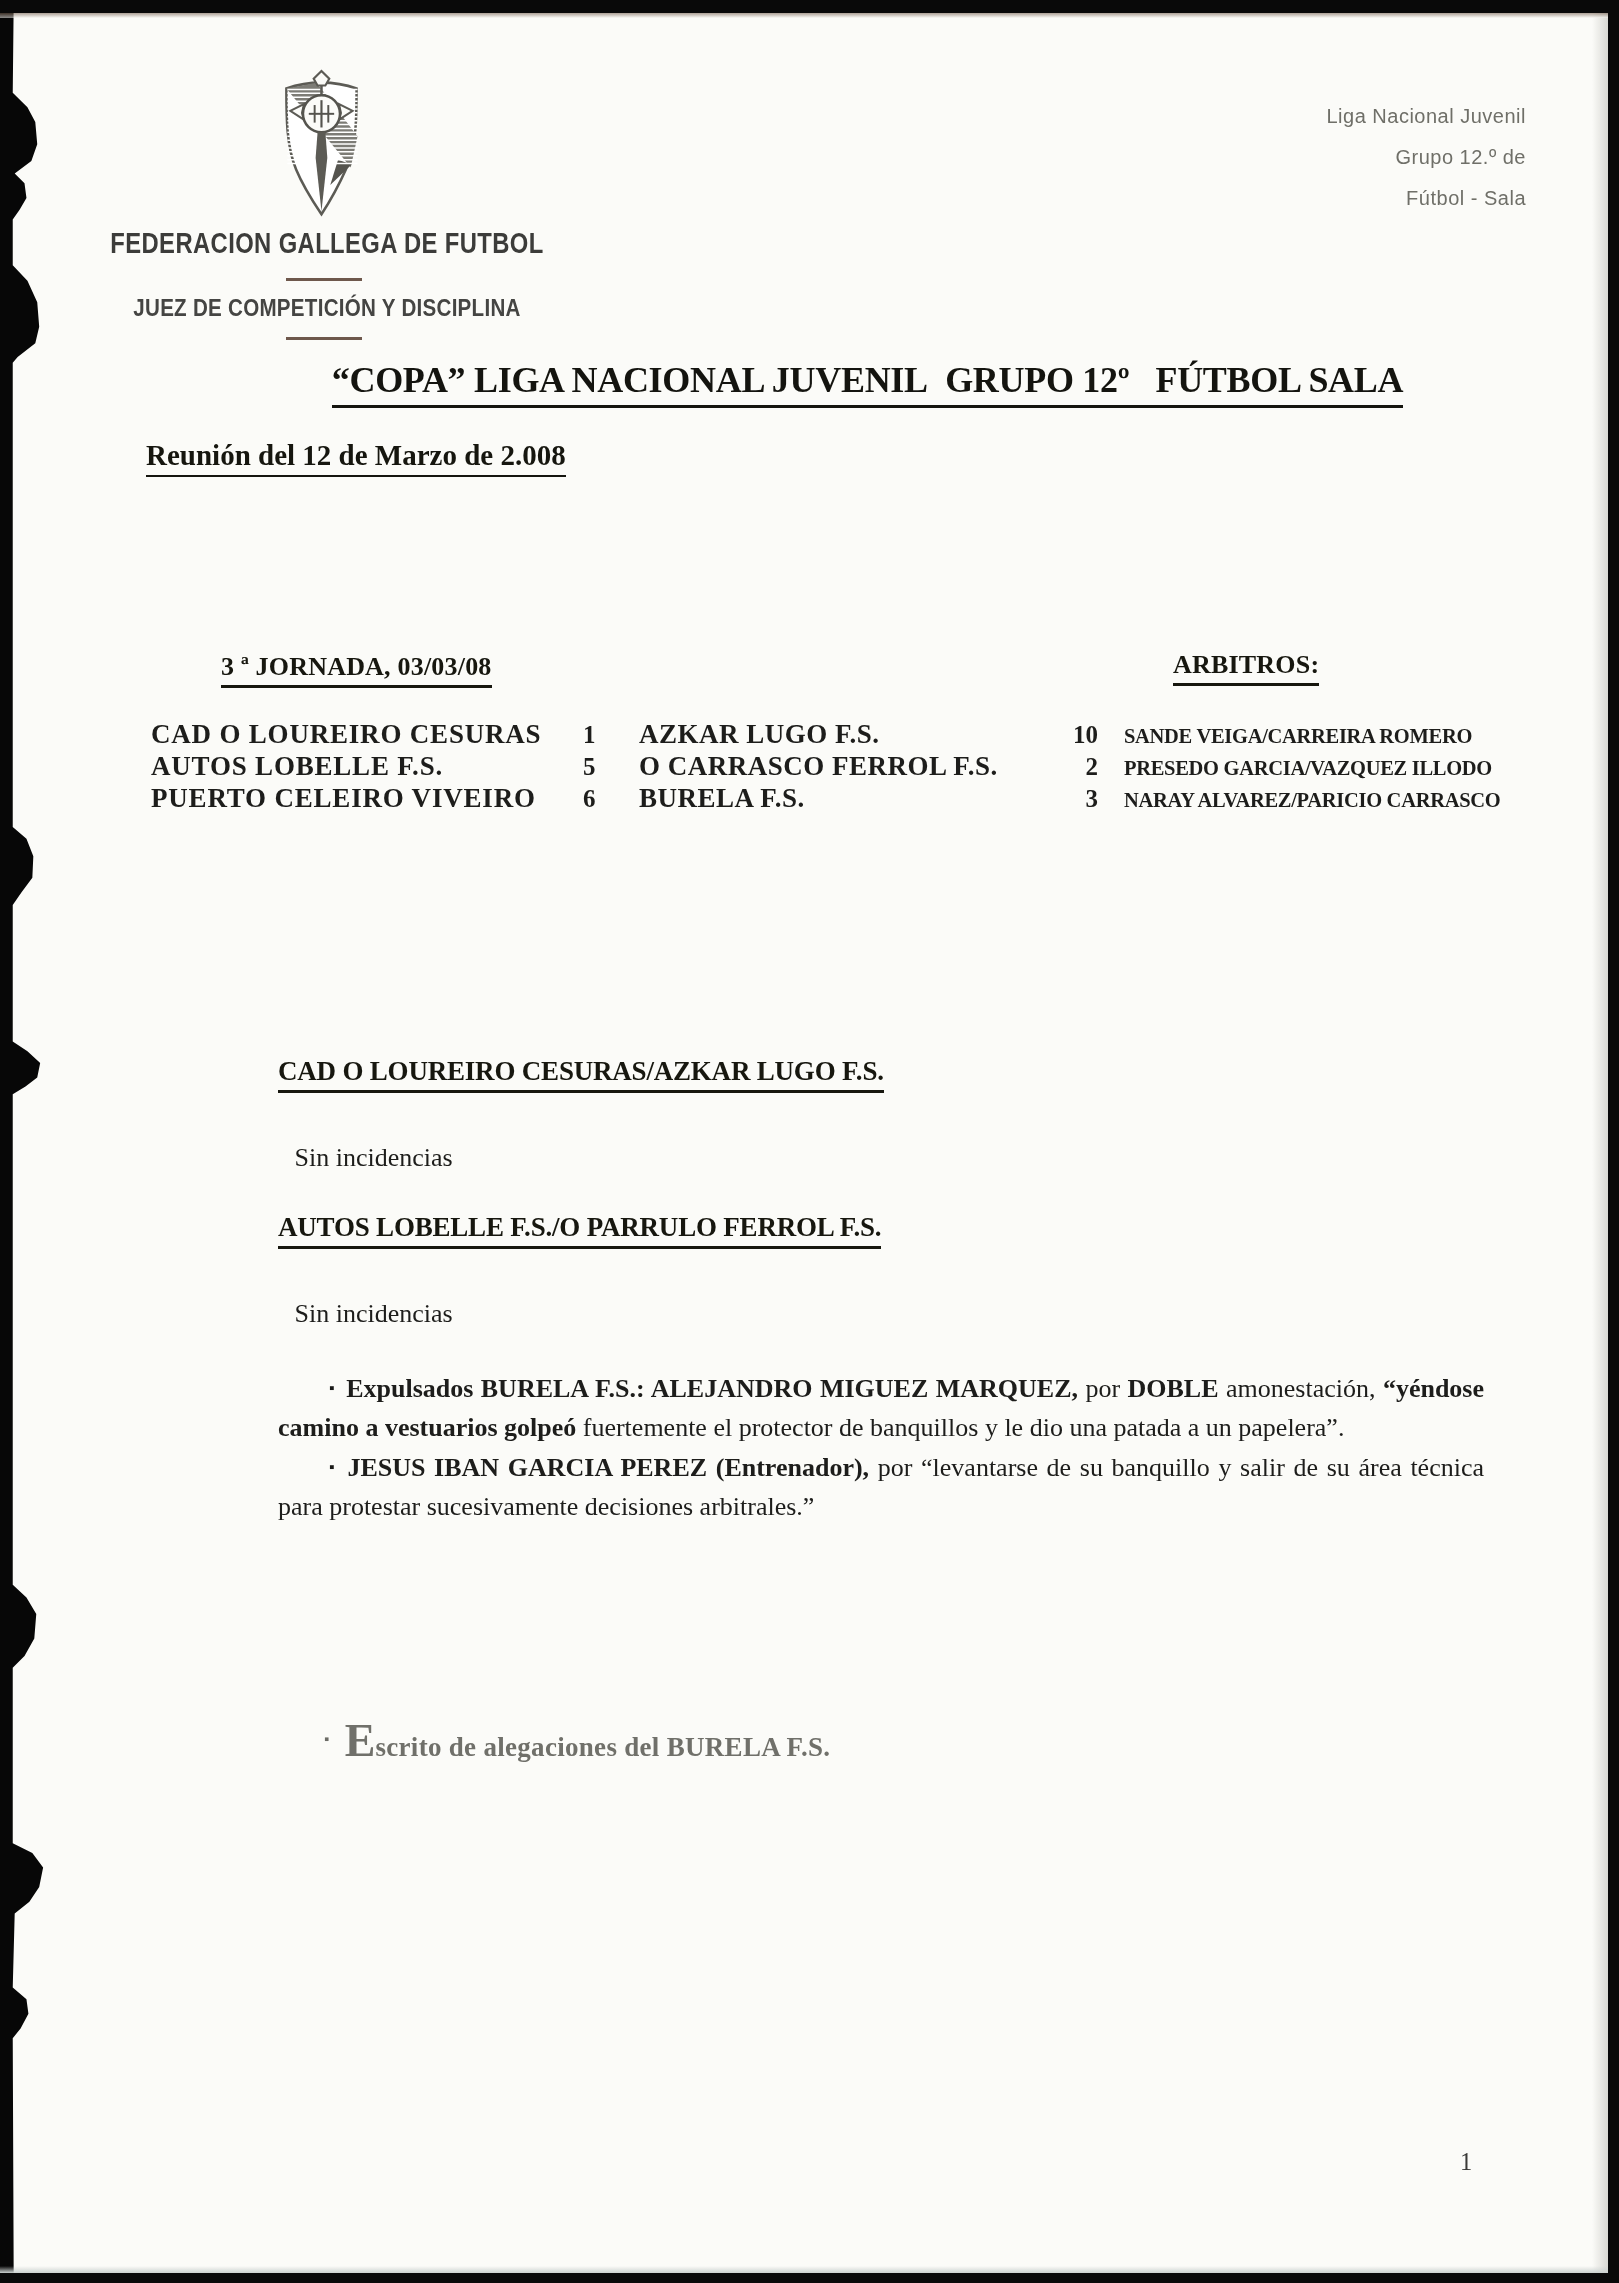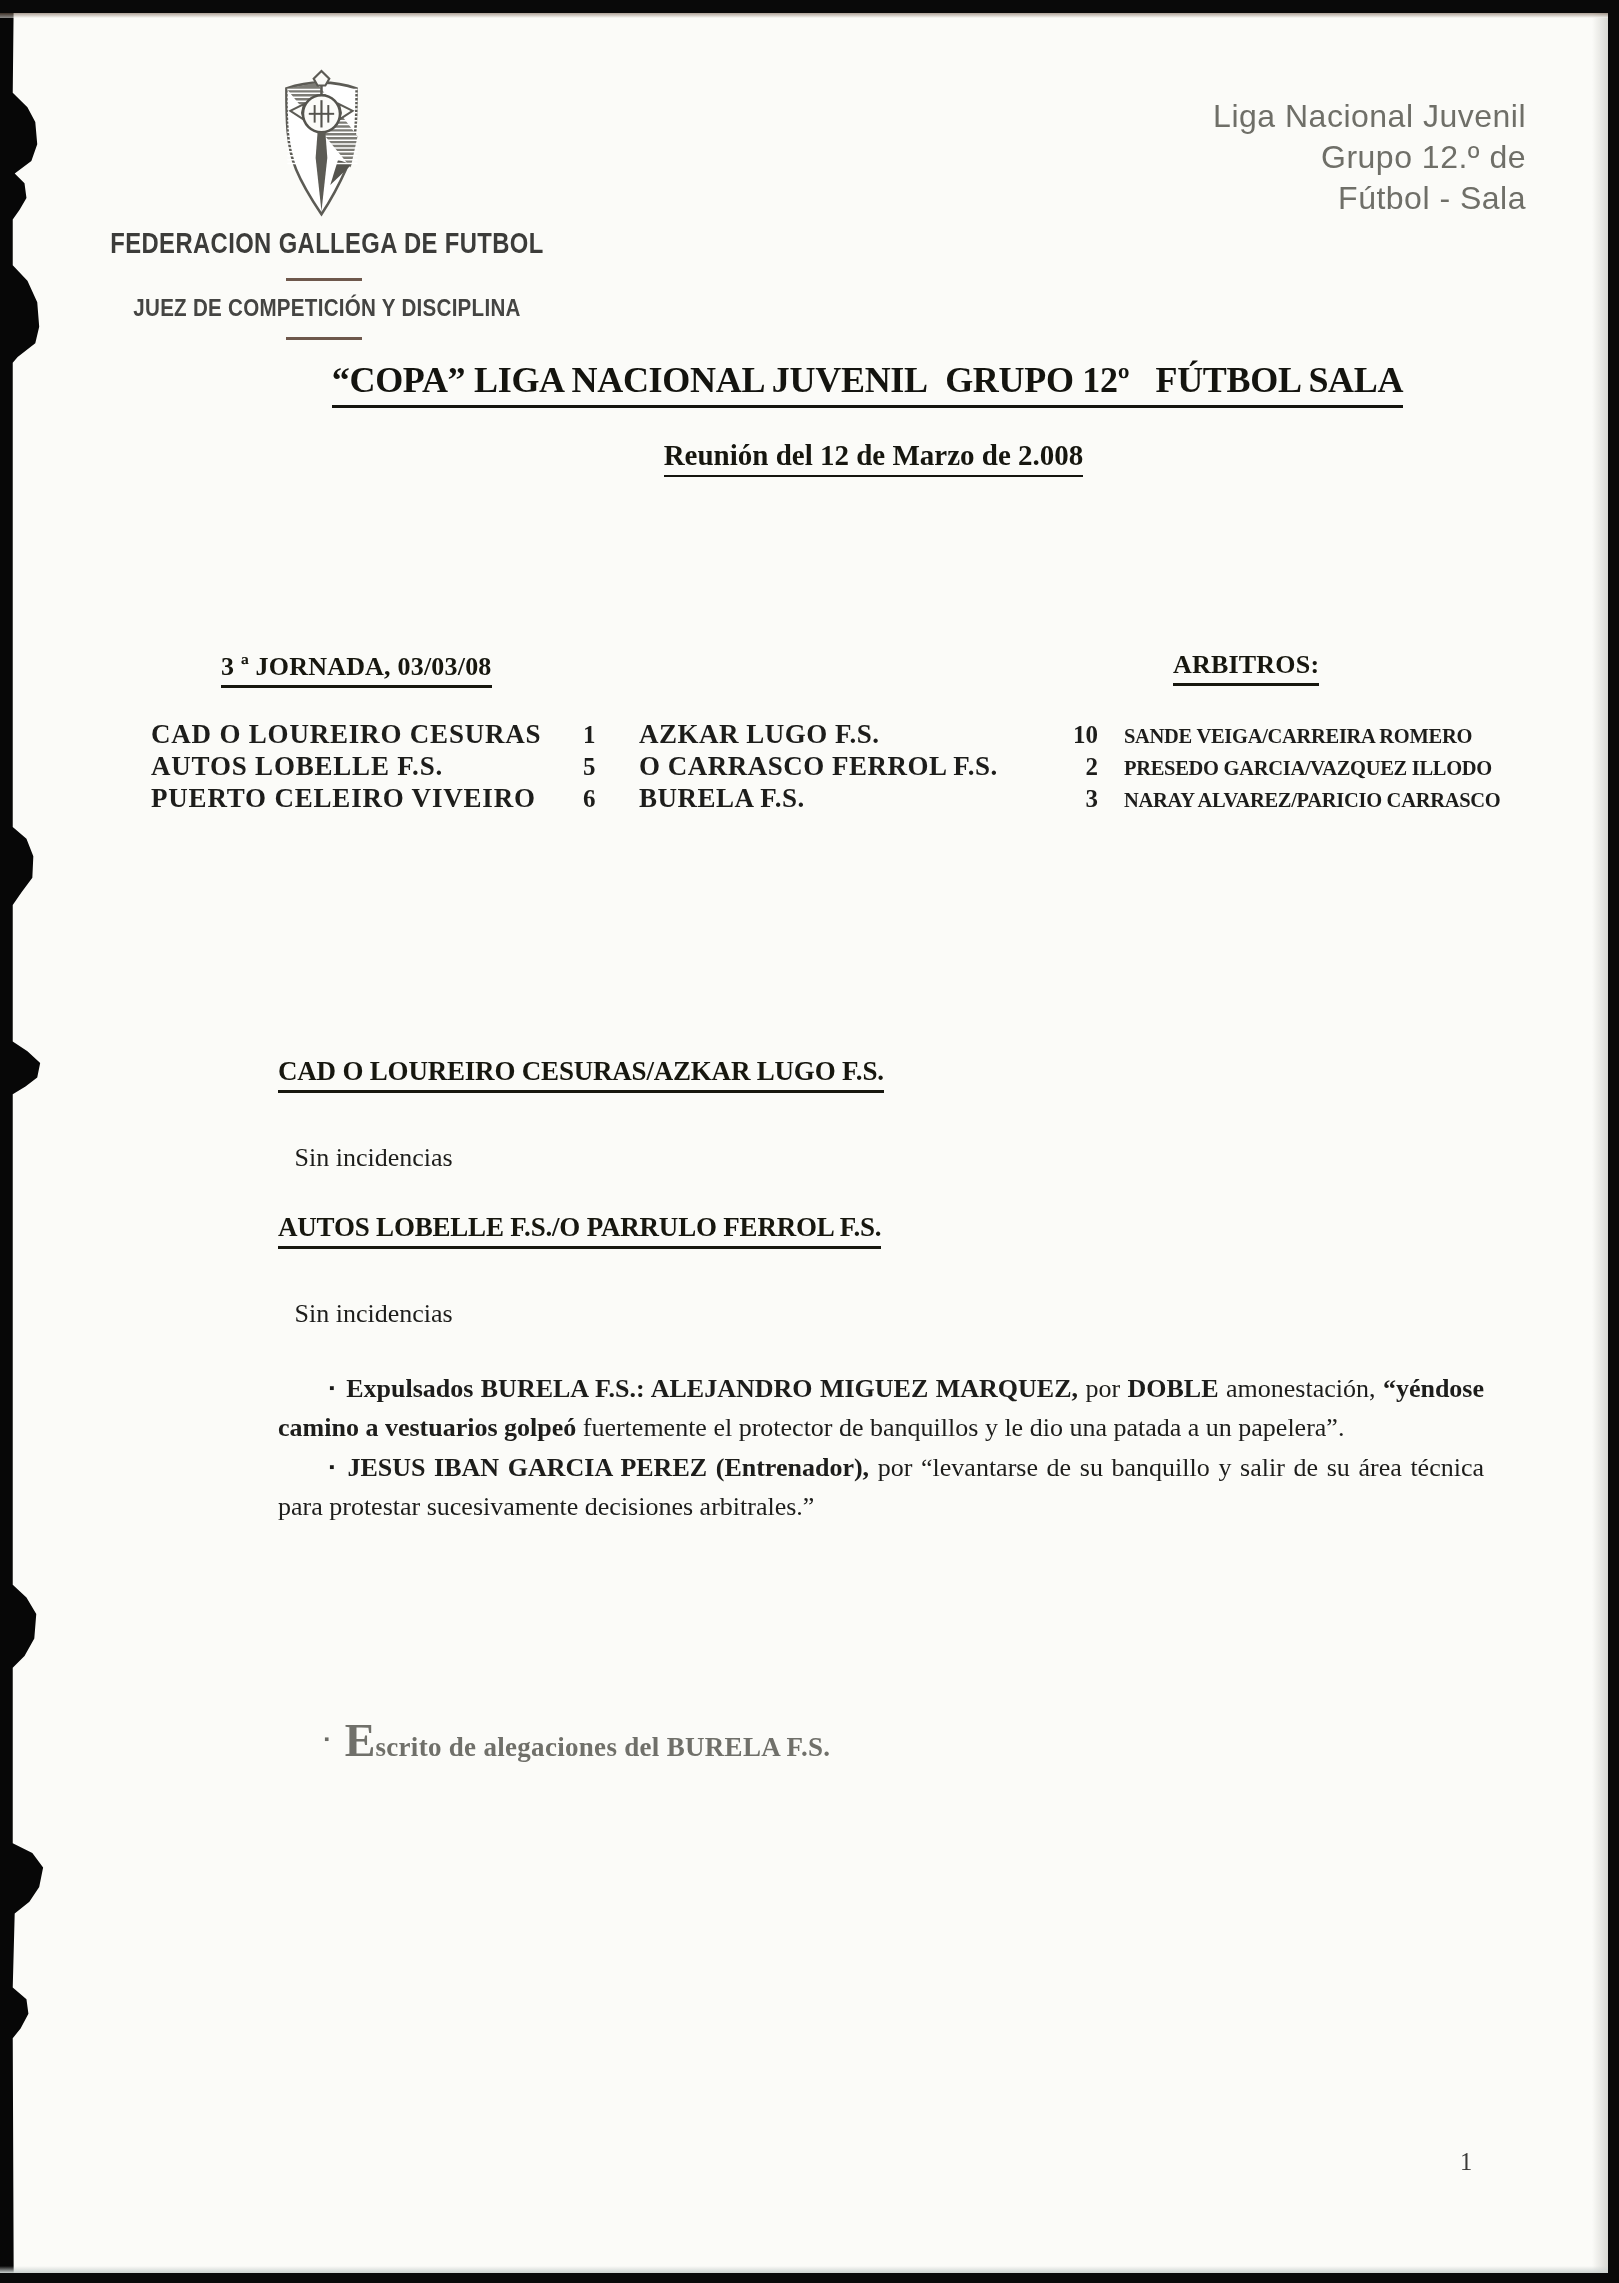--- a/index.html
+++ b/index.html
@@ -32,31 +32,31 @@
     position:absolute; left:54px; top:295px; width:546px; text-align:center;
     font-family:"Liberation Sans", sans-serif; font-weight:bold; font-size:23.4px;
     color:#454543; transform:scaleX(.88); letter-spacing:0.3px; white-space:nowrap;
   }
   .mini-rule { position:absolute; width:76px; height:2.9px; background:#6e584c; }
   .rule-1 { left:286px; top:278px; }
   .rule-2 { left:286px; top:337px; }
 
   .right-head {
     position:absolute; right:94px; top:96px; text-align:right;
-    font-family:"Liberation Sans", sans-serif; font-size:32px; line-height:41px;
+    font-family:"Liberation Sans", sans-serif; font-size:20px; line-height:41px;
     color:#6f6f68; letter-spacing:0.5px;
   }
 
   
   .doc-title { position:absolute; left:146px; top:359px; width:1443px; text-align:center; }
   .doc-title span {
     display:inline-block; font-weight:bold; font-size:36px; letter-spacing:-0.3px; color:#14140f;
     border-bottom:3.9px solid #15150f; padding-bottom:3.9px; white-space:pre;
   }
-  .doc-subtitle { position:absolute; left:152px; top:439px; width:1443px; text-align:center; }
+  .doc-subtitle { position:absolute; left:146px; top:439px; width:1443px; }
   .doc-subtitle span {
     display:inline-block; font-weight:bold; font-size:29px; color:#16160f;
     border-bottom:2.9px solid #15150f; padding-bottom:2.9px;
   }
 
   .jornada-h  { position:absolute; left:221px; top:652px; }
   .arbitros-h { position:absolute; left:1173px; top:650px; }
   .underlined-h {
     display:inline-block; font-weight:bold; font-size:26px; color:#17170f;
     border-bottom:3.9px solid #17170f; padding-bottom:2.9px; letter-spacing:0.2px;

